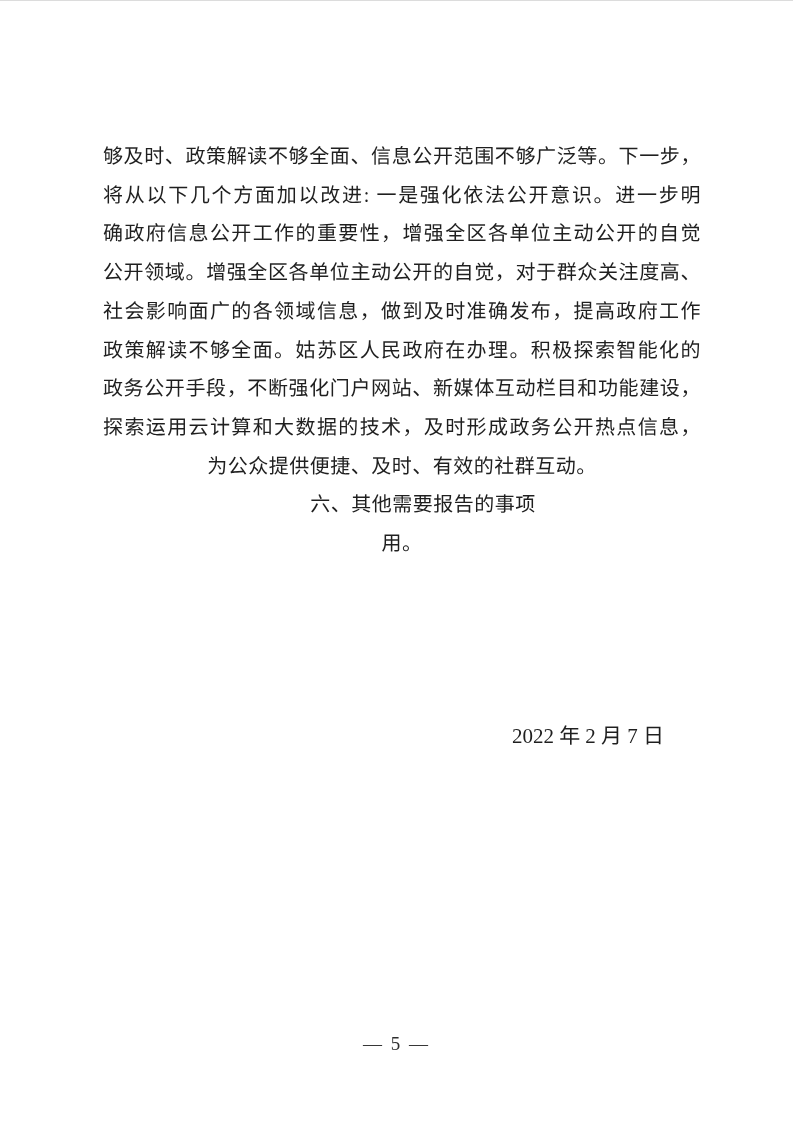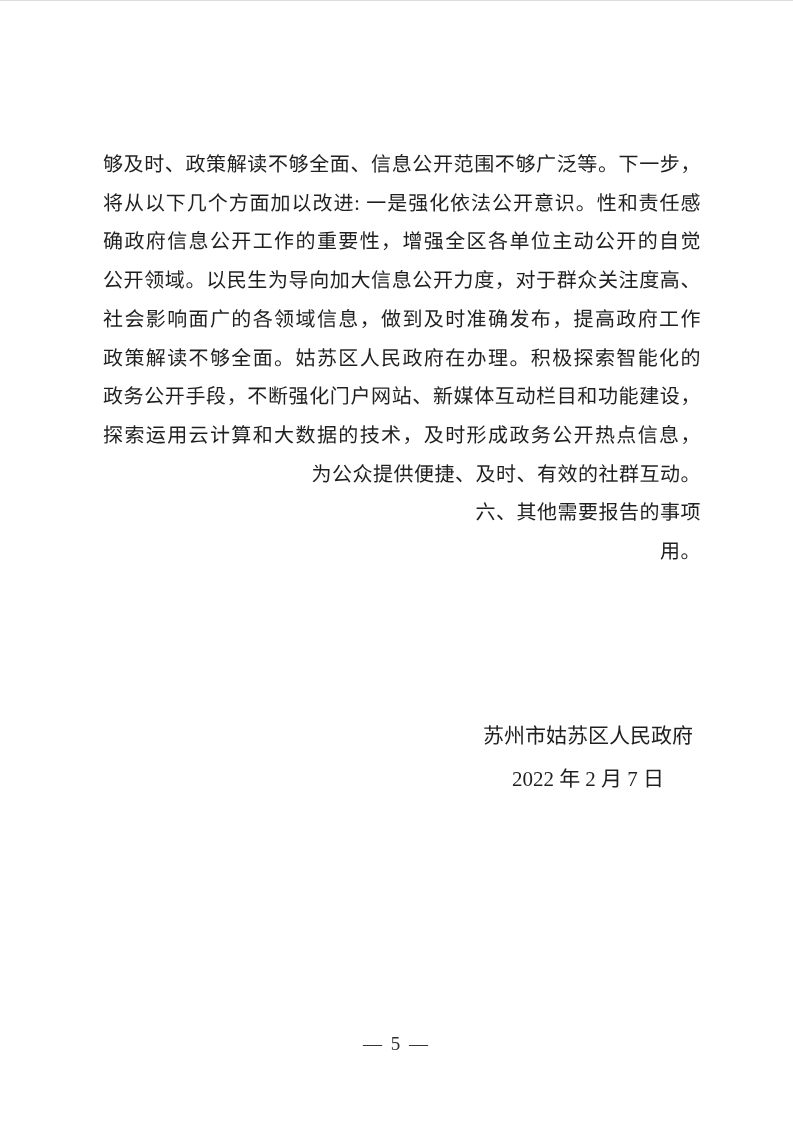--- a/index.html
+++ b/index.html
@@ -12,27 +12,27 @@
   .page {
     position: relative;
     width: 793px; height: 1122px;
     background: #ffffff;
     overflow: hidden;
     border-top: 1px solid #dcdcdc;
     box-sizing: border-box;
   }
   .body-text {
     position: absolute;
-    left: 103px; top: 144px;
+    left: 103px; top: 136px;
     width: 598px;
     font-size: 20px;
     line-height: 38.7px;
     letter-spacing: 0.5px;
   }
-  .line { text-align: right; }
+  .line { text-align: center; }
   .line.just {
     text-align: justify;
     text-align-last: justify;
   }
   .line.indent { text-indent: 42px; }
   .seg { font-family: "Liberation Serif", "DejaVu Serif", serif; }
   .seg.bold {
     font-family: "Liberation Sans", "DejaVu Sans", sans-serif;
     font-weight: 400;
   }
@@ -55,34 +55,33 @@
     letter-spacing: 2px;
   }
 </style>
 </head>
 <body>
 
 <div class="page">
 
   <div class="body-text">
       <div class="line just"><span class="seg">够及时、政策解读不够全面、信息公开范围不够广泛等。下一步，</span></div>
-      <div class="line just"><span class="seg">将从以下几个方面加以改进: </span><span class="seg bold">一是强化依法公开意识。</span><span class="seg">性和责任感</span></div>
+      <div class="line just"><span class="seg">将从以下几个方面加以改进: </span><span class="seg bold">一是强化依法公开意识。</span><span class="seg">进一步明</span></div>
       <div class="line just"><span class="seg">确政府信息公开工作的重要性，增强全区各单位主动公开的自觉</span></div>
-      <div class="line just"><span class="seg bold">公开领域。</span><span class="seg">以民生为导向加大信息公开力度，对于群众关注度高、</span></div>
+      <div class="line just"><span class="seg bold">公开领域。</span><span class="seg">增强全区各单位主动公开的自觉，对于群众关注度高、</span></div>
       <div class="line just"><span class="seg">社会影响面广的各领域信息，做到及时准确发布，提高政府工作</span></div>
       <div class="line just"><span class="seg">政策解读不够全面。</span><span class="seg bold">姑苏区人民政府在办理。</span><span class="seg">积极探索智能化的</span></div>
       <div class="line just"><span class="seg">政务公开手段，不断强化门户网站、新媒体互动栏目和功能建设，</span></div>
       <div class="line just"><span class="seg">探索运用云计算和大数据的技术，及时形成政务公开热点信息，</span></div>
       <div class="line"><span class="seg">为公众提供便捷、及时、有效的社群互动。</span></div>
       <div class="line indent"><span class="seg bold">六、其他需要报告的事项</span></div>
       <div class="line"><span class="seg">用。</span></div>
     </div>
 
   <div class="signature">
-    <div>苏州市姑苏区人民政府</div>
     <div>2022 年 2 月 7 日</div>
   </div>
 
   <div class="footer">
     <span>— 5 —</span>
   </div>
 
 </div>
 
 </body></html>

